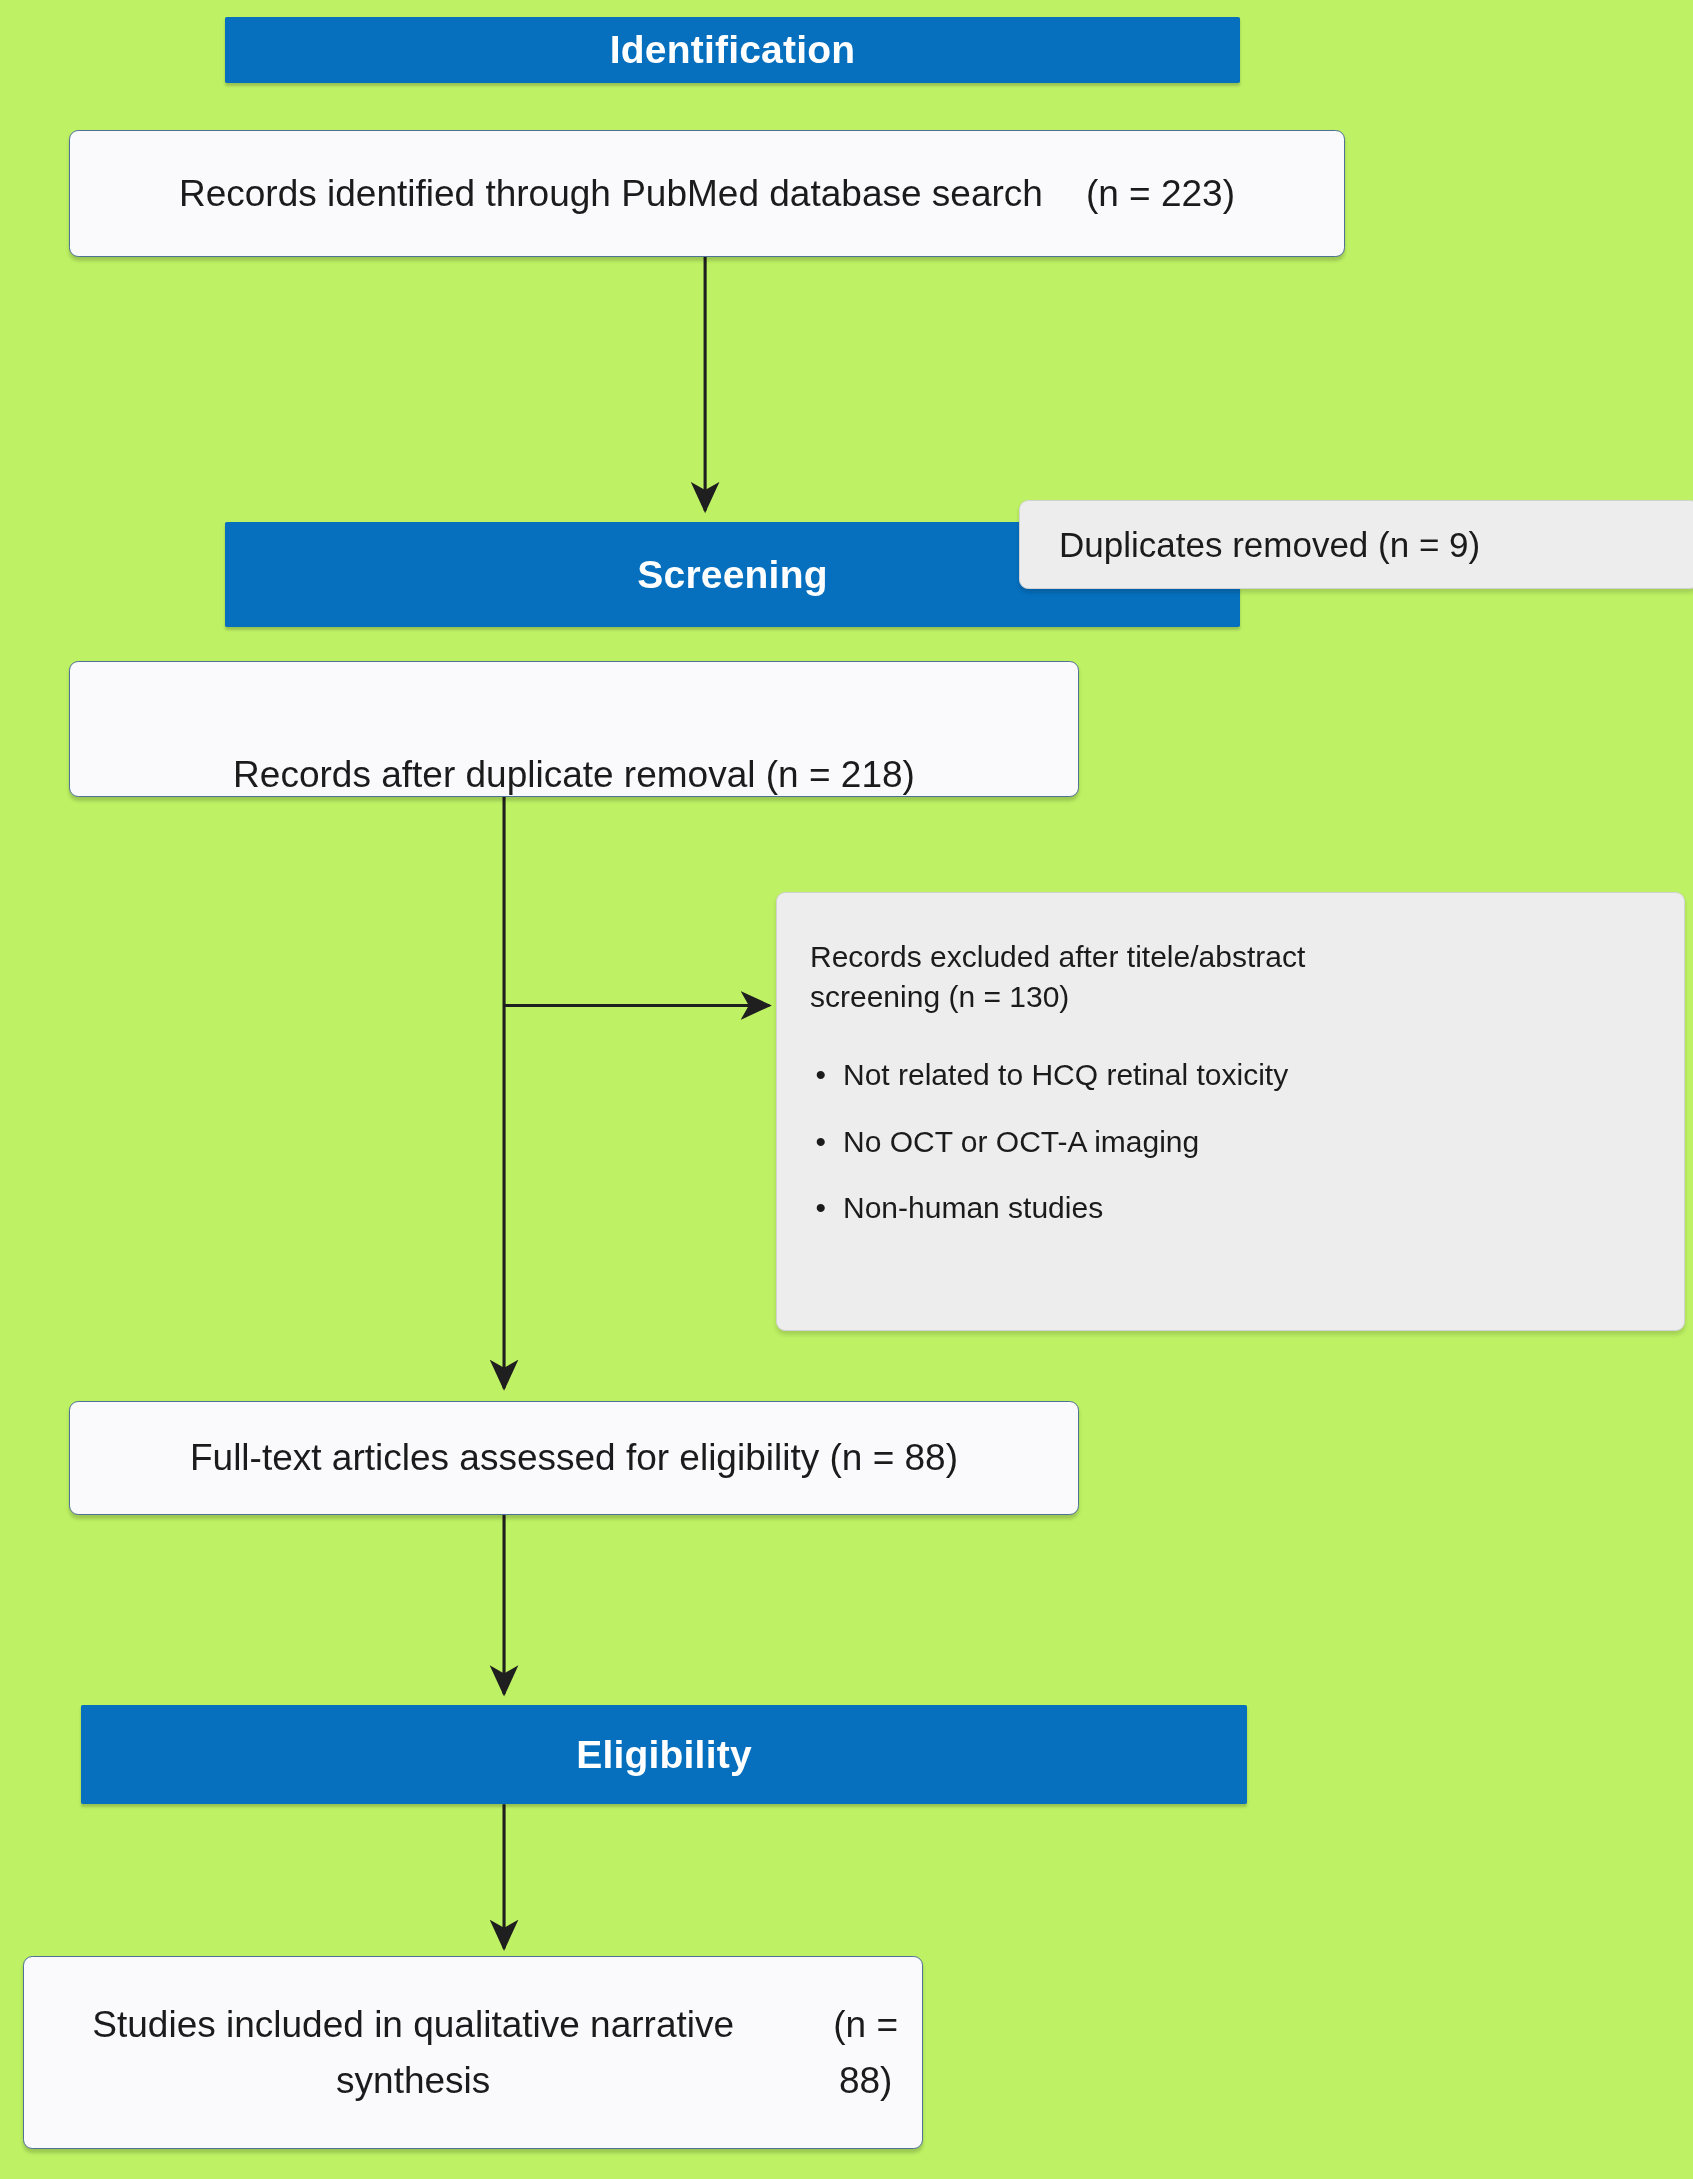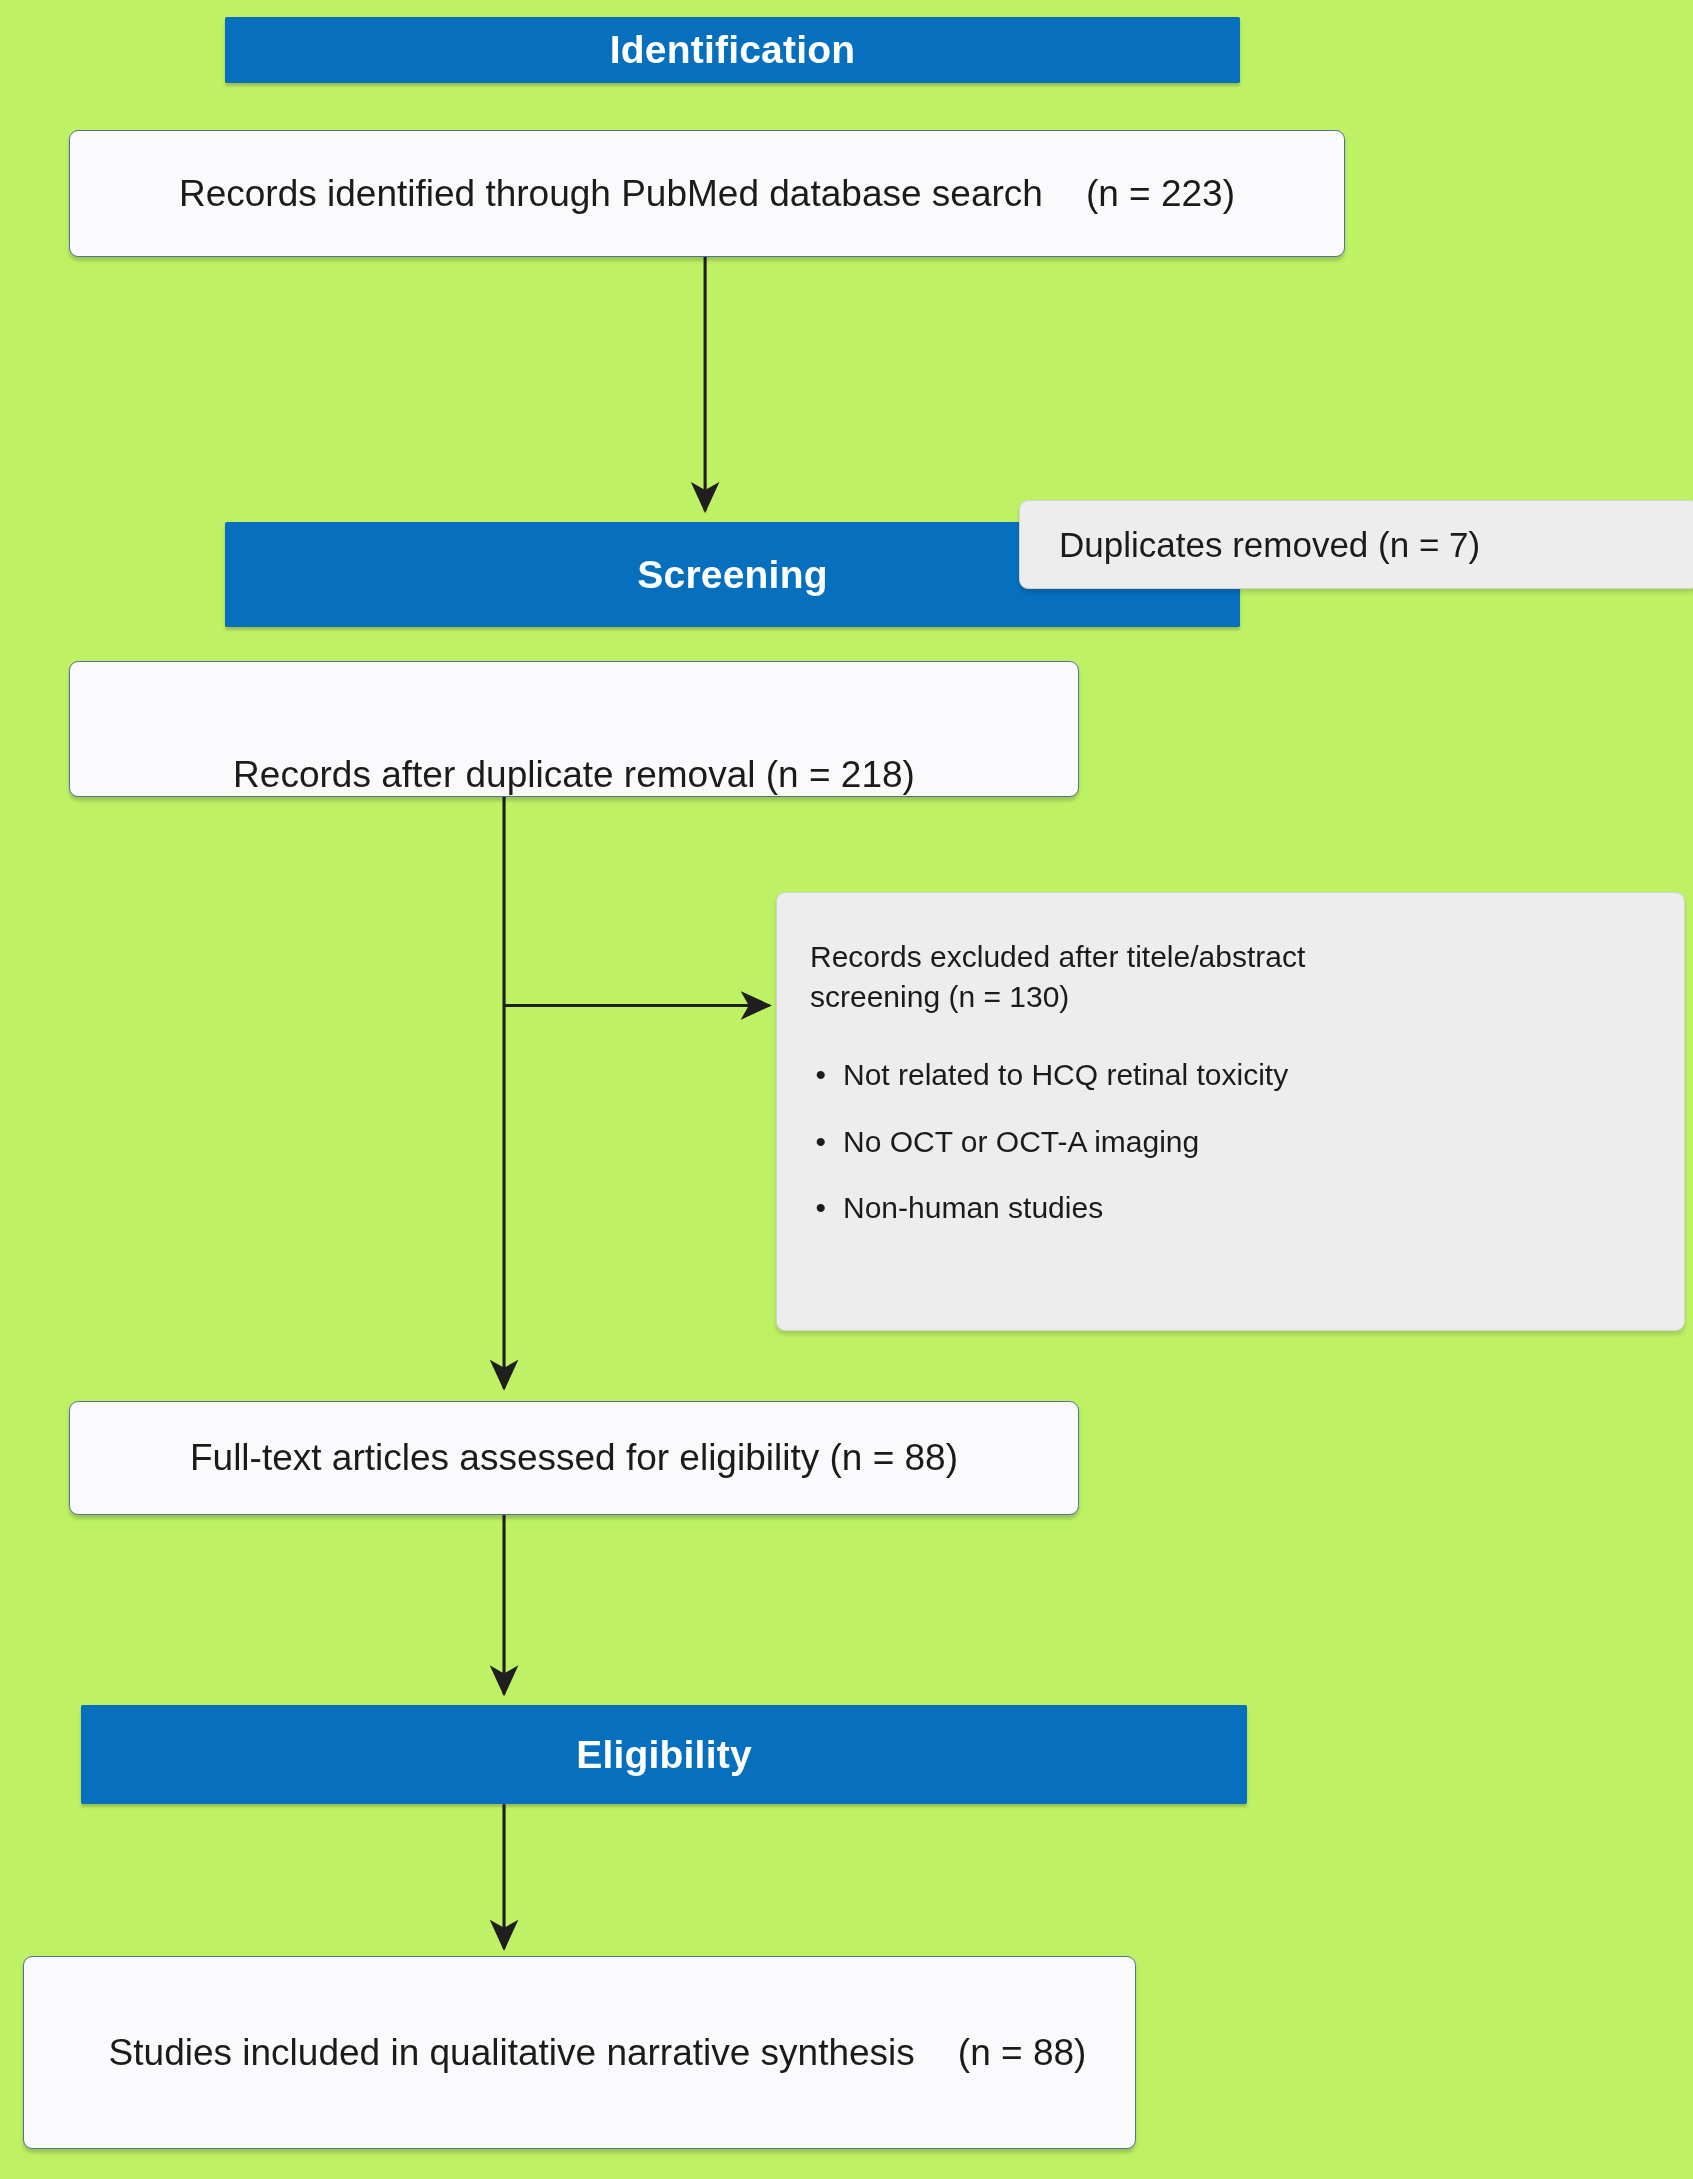--- a/index.html
+++ b/index.html
@@ -124,21 +124,21 @@
   <div class="stage-banner" style="left:225px; top:16.5px; width:1015px; height:66px; font-size:39px;">Identification</div>
 
   <div class="box" style="left:69px; top:130px; width:1276px; height:127px; font-size:37px; line-height:1.35;">
     <span class="line">Records identified through PubMed database search</span>
     <span class="line">(n = 223)</span>
   </div>
 
   <div class="stage-banner" style="left:225px; top:522px; width:1015px; height:105px; font-size:39px;">Screening</div>
 
   <div class="note-box centered" style="left:1019px; top:500px; width:680px; height:89px; font-size:35px; padding-left:39px;">
-    <span>Duplicates removed (n = 7)</span>
+    <span>Duplicates removed (n = 9)</span>
   </div>
 
   <div class="box" style="left:69px; top:661px; width:1010px; height:136px; font-size:37px;align-items:flex-end;">
     <span class="line">Records after duplicate removal (n = 218)</span>
   </div>
 
   <div class="note-box" style="left:776px; top:892px; width:909px; height:439px; padding:44px 27.5px 27.5px 33px; font-size:30px;">
     <p class="excl-heading">
       <span class="line">Records excluded after titele/abstract</span><br>
       <span class="line">screening (n = 130)</span>
@@ -158,19 +158,19 @@
       </li>
     </ul>
   </div>
 
   <div class="box" style="left:69px; top:1401px; width:1010px; height:114px; font-size:37px;">
     <span class="line">Full-text articles assessed for eligibility (n = 88)</span>
   </div>
 
   <div class="stage-banner" style="left:81px; top:1705px; width:1166px; height:99px; font-size:39px;">Eligibility</div>
 
-  <div class="box" style="left:23px; top:1956px; width:1113px; height:193px; font-size:37px; line-height:1.5;padding-left:36px;">
+  <div class="box" style="left:23px; top:1956px; width:900px; height:193px; font-size:37px; line-height:1.5;padding-left:36px;">
     <span class="line">Studies included in qualitative narrative synthesis</span>
     <span class="line">(n = 88)</span>
   </div>
 
 </div>
 
 
 </body></html>

